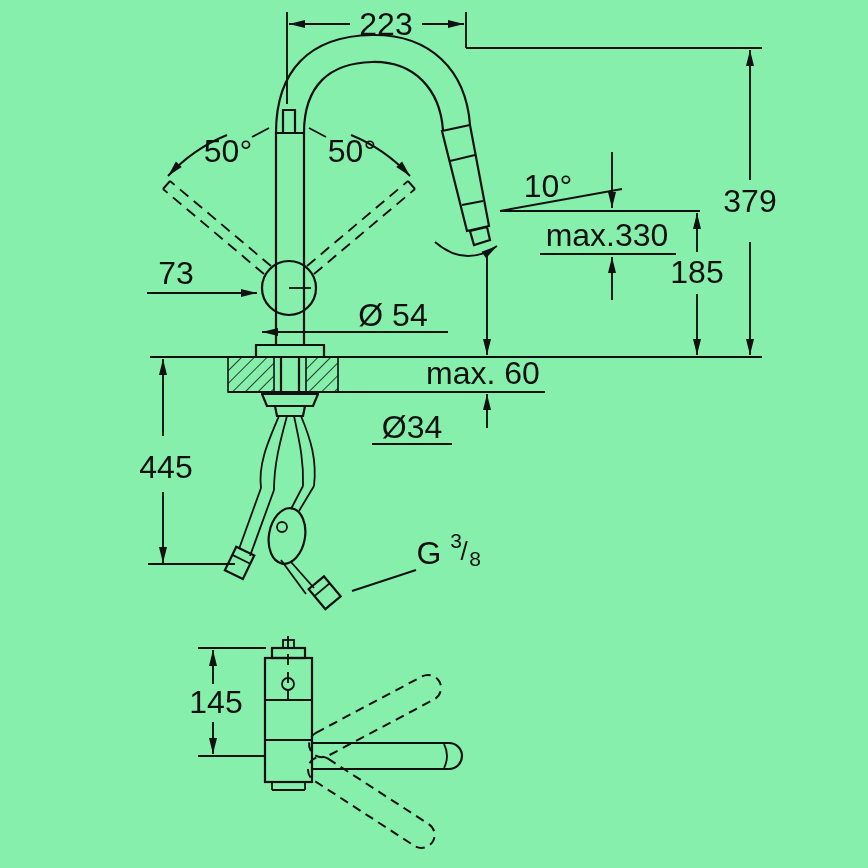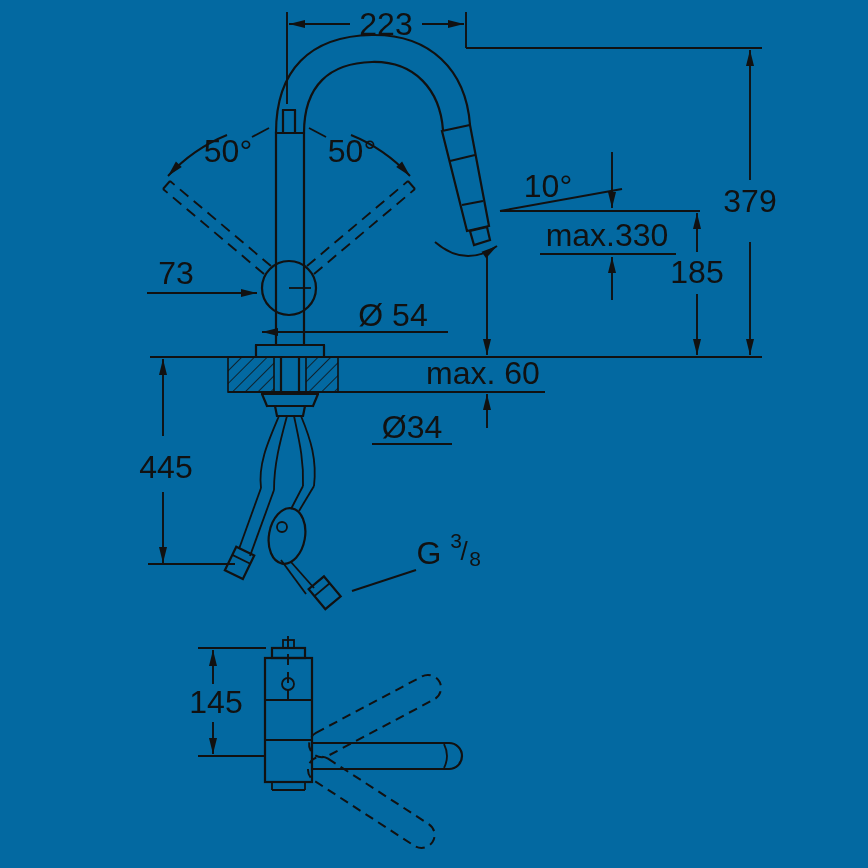--- a/index.html
+++ b/index.html
@@ -3,21 +3,21 @@
 <meta charset="utf-8">
 <style>
   html, body {
     margin: 0;
     padding: 0;
     background: #ffffff;
   }
   #stage {
     width: 868px;
     height: 868px;
-    background: #0369a1;
+    background: #86efac;
     position: relative;
     overflow: hidden;
   }
   svg { display: block; }
   .obj   { stroke: #111111; stroke-width: 2.2; fill: none; stroke-linecap: round; }
   .objthin { stroke: #111111; stroke-width: 1.8; fill: none; }
   .dim   { stroke: #111111; stroke-width: 1.9; fill: none; }
   .dash  { stroke: #111111; stroke-width: 1.9; fill: none; stroke-dasharray: 11 7; }
   .dash2 { stroke: #111111; stroke-width: 2;   fill: none; stroke-dasharray: 9 6; }
   text {

